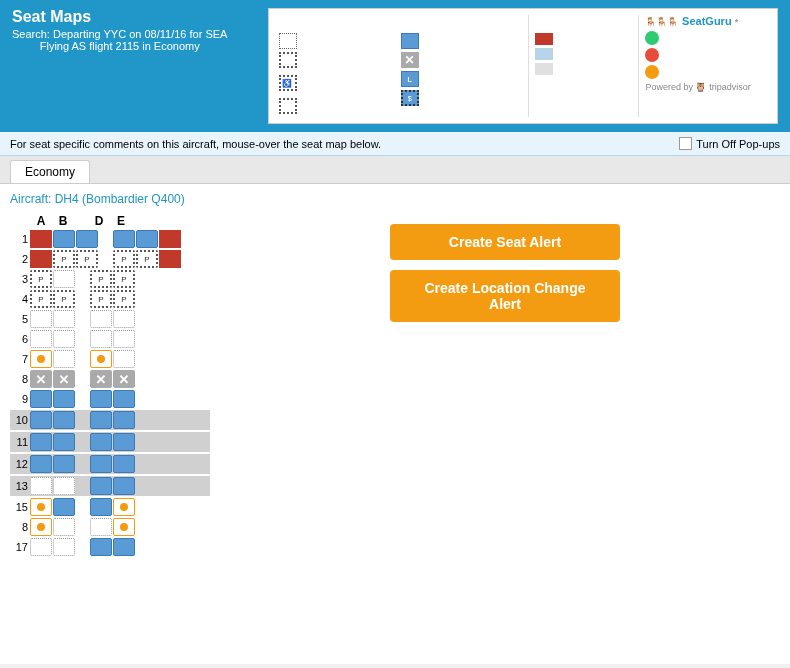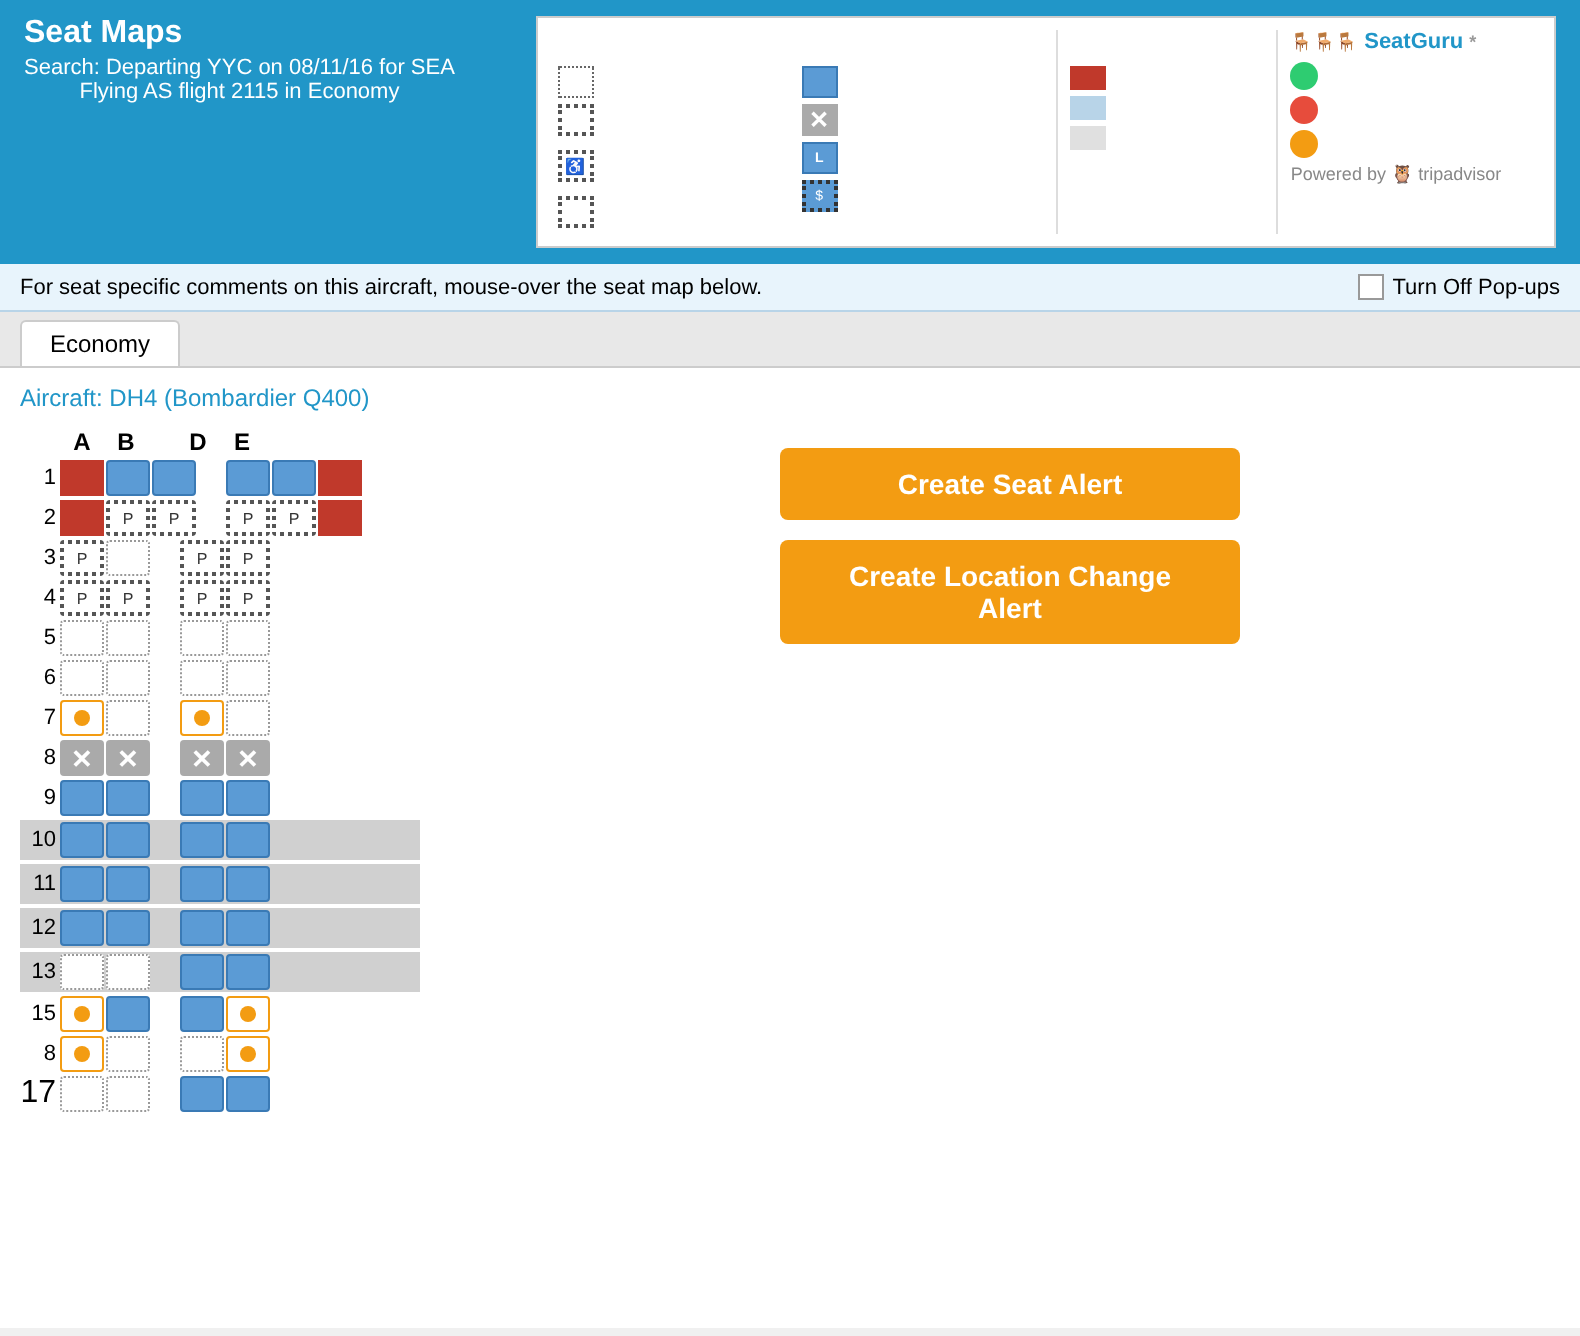--- a/index.html
+++ b/index.html
@@ -278,21 +278,21 @@
         </div>
         <div style="width:22px; height:18px; background:white; border:1px dotted #999; margin-right:1px; border-radius:2px;"></div>
         <div style="width:14px;"></div>
         <div style="width:22px; height:18px; background:white; border:1px dotted #999; margin-right:1px; border-radius:2px;"></div>
         <div style="width:22px; height:18px; background:white; border:1px solid #f39c12; margin-right:1px; border-radius:2px; display:flex; align-items:center; justify-content:center;">
           <div style="width:8px; height:8px; background:#f39c12; border-radius:50%;"></div>
         </div>
       </div>
 
       <div style="display:flex; align-items:center; margin-bottom:2px;">
-        <div style="width:18px; text-align:right; font-size:16px; margin-right:2px;">17</div>
+        <div style="width:18px; text-align:right; font-size:11px; margin-right:2px;">17</div>
         <div style="width:22px; height:18px; background:white; border:1px dotted #999; margin-right:1px; border-radius:2px;"></div>
         <div style="width:22px; height:18px; background:white; border:1px dotted #999; margin-right:1px; border-radius:2px;"></div>
         <div style="width:14px;"></div>
         <div style="width:22px; height:18px; background:#5b9bd5; border:1px solid #3a7ab5; margin-right:1px; border-radius:2px;"></div>
         <div style="width:22px; height:18px; background:#5b9bd5; border:1px solid #3a7ab5; margin-right:1px; border-radius:2px;"></div>
       </div>
 
     </div>
 
     <div style="flex:1; display:flex; flex-direction:column; align-items:center; padding-top:10px; gap:10px;">

